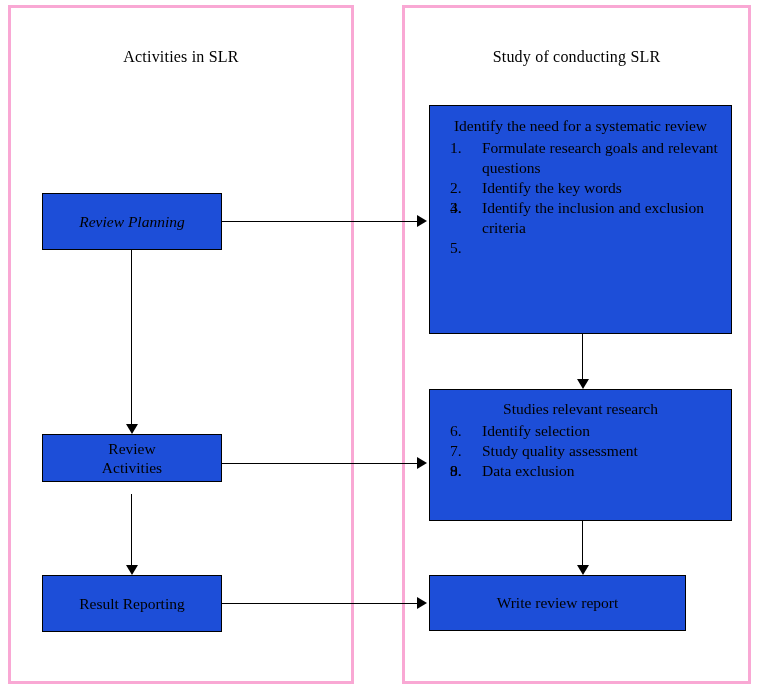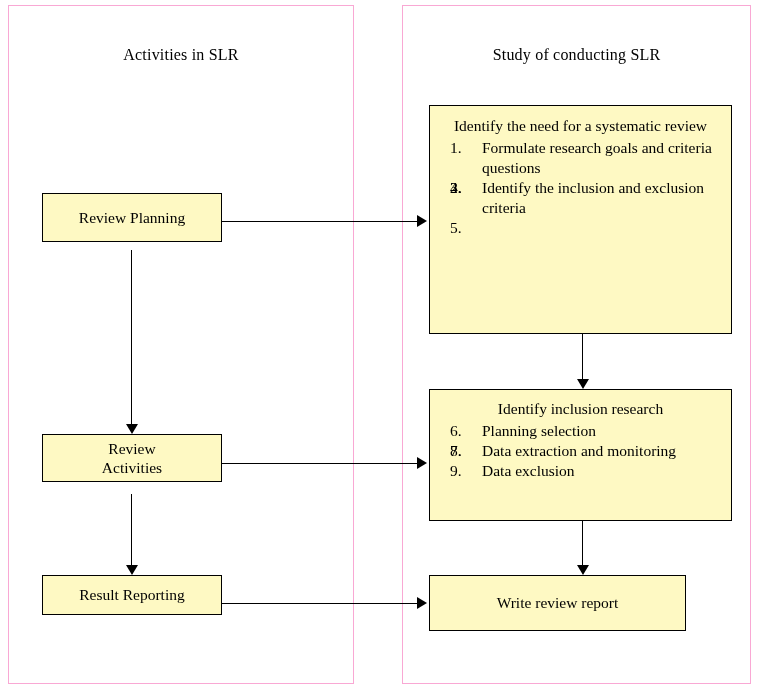--- a/index.html
+++ b/index.html
@@ -12,21 +12,21 @@
     height: 692px;
     position: relative;
     font-family: "Liberation Serif", "DejaVu Serif", serif;
     color: #000000;
     overflow: hidden;
   }
 
   
   .panel {
     position: absolute;
-    border: 1px solid #f9a8d4;
+    border: 3px solid #f9a8d4;
     background: #ffffff;
     box-sizing: border-box;
   }
   #panel-left  { left: 8px;   top: 5px; width: 346px; height: 679px; }
   #panel-right { left: 402px; top: 5px; width: 349px; height: 679px; }
 
   .panel-title {
     position: absolute;
     top: 40px;
     left: 0;
@@ -34,36 +34,36 @@
     text-align: center;
     font-size: 16px;
     letter-spacing: .2px;
     white-space: nowrap;
   }
 
   
   .node {
     position: absolute;
     border: 1.6px solid #000000;
-    background: #fef9c3;
+    background: #1d4ed8;
     box-sizing: border-box;
     display: flex;
     flex-direction: column;
     justify-content: center;
     align-items: center;
     font-size: 15.5px;
     line-height: 1.25;
     text-align: center;
   }
   .node .line { display: block; white-space: nowrap; }
 
   
-  #node-review-planning  { left: 42px;  top: 193px; width: 180px; height: 49px; }
+  #node-review-planning  { left: 42px;  top: 193px; width: 180px; height: 57px; font-style: italic; }
   #node-review-conducting{ left: 42px;  top: 434px; width: 180px; height: 48px; }
-  #node-result-reporting { left: 42px;  top: 575px; width: 180px; height: 40px; }
+  #node-result-reporting { left: 42px;  top: 575px; width: 180px; height: 57px; }
 
   
   #node-step-1 { left: 429px; top: 105px; width: 303px; height: 229px;
                  display: block; padding: 10px 8px 6px 8px; }
   #node-step-2 { left: 429px; top: 389px; width: 303px; height: 132px;
                  display: block; padding: 9px 8px 6px 8px; }
   #node-step-3 { left: 429px; top: 575px; width: 257px; height: 56px; }
 
   .box-heading {
     text-align: center;
@@ -162,51 +162,52 @@
 
 <div class="node" id="node-result-reporting">
   <span class="line">Result Reporting</span>
 </div>
 
 <div class="node" id="node-step-1">
   <div class="box-heading">Identify the need for a systematic review</div>
   <ol class="step-list">
     <li>
       <span class="num">1.</span>
-      <span class="txt">Formulate research goals and criteria questions</span>
+      <span class="txt">Formulate research goals and relevant questions</span>
     </li>
     <li>
       <span class="num">2.</span>
+      <span class="txt">Identify the key words</span>
     </li>
     <li>
       <span class="num">3.</span>
     </li>
     <li>
       <span class="num">4.</span>
       <span class="txt">Identify the inclusion and exclusion criteria</span>
     </li>
     <li>
       <span class="num">5.</span>
     </li>
   </ol>
 </div>
 
 <div class="node" id="node-step-2">
-  <div class="box-heading">Identify inclusion research</div>
+  <div class="box-heading">Studies relevant research</div>
   <ol class="step-list">
     <li>
       <span class="num">6.</span>
-      <span class="txt">Planning selection</span>
+      <span class="txt">Identify selection</span>
     </li>
     <li>
       <span class="num">7.</span>
+      <span class="txt">Study quality assessment</span>
     </li>
     <li>
       <span class="num">8.</span>
-      <span class="txt">Data extraction and monitoring</span>
     </li>
     <li>
       <span class="num">9.</span>
       <span class="txt">Data exclusion</span>
     </li>
   </ol>
 </div>
 
 <div class="node" id="node-step-3">
   <span class="line">Write review report</span>

